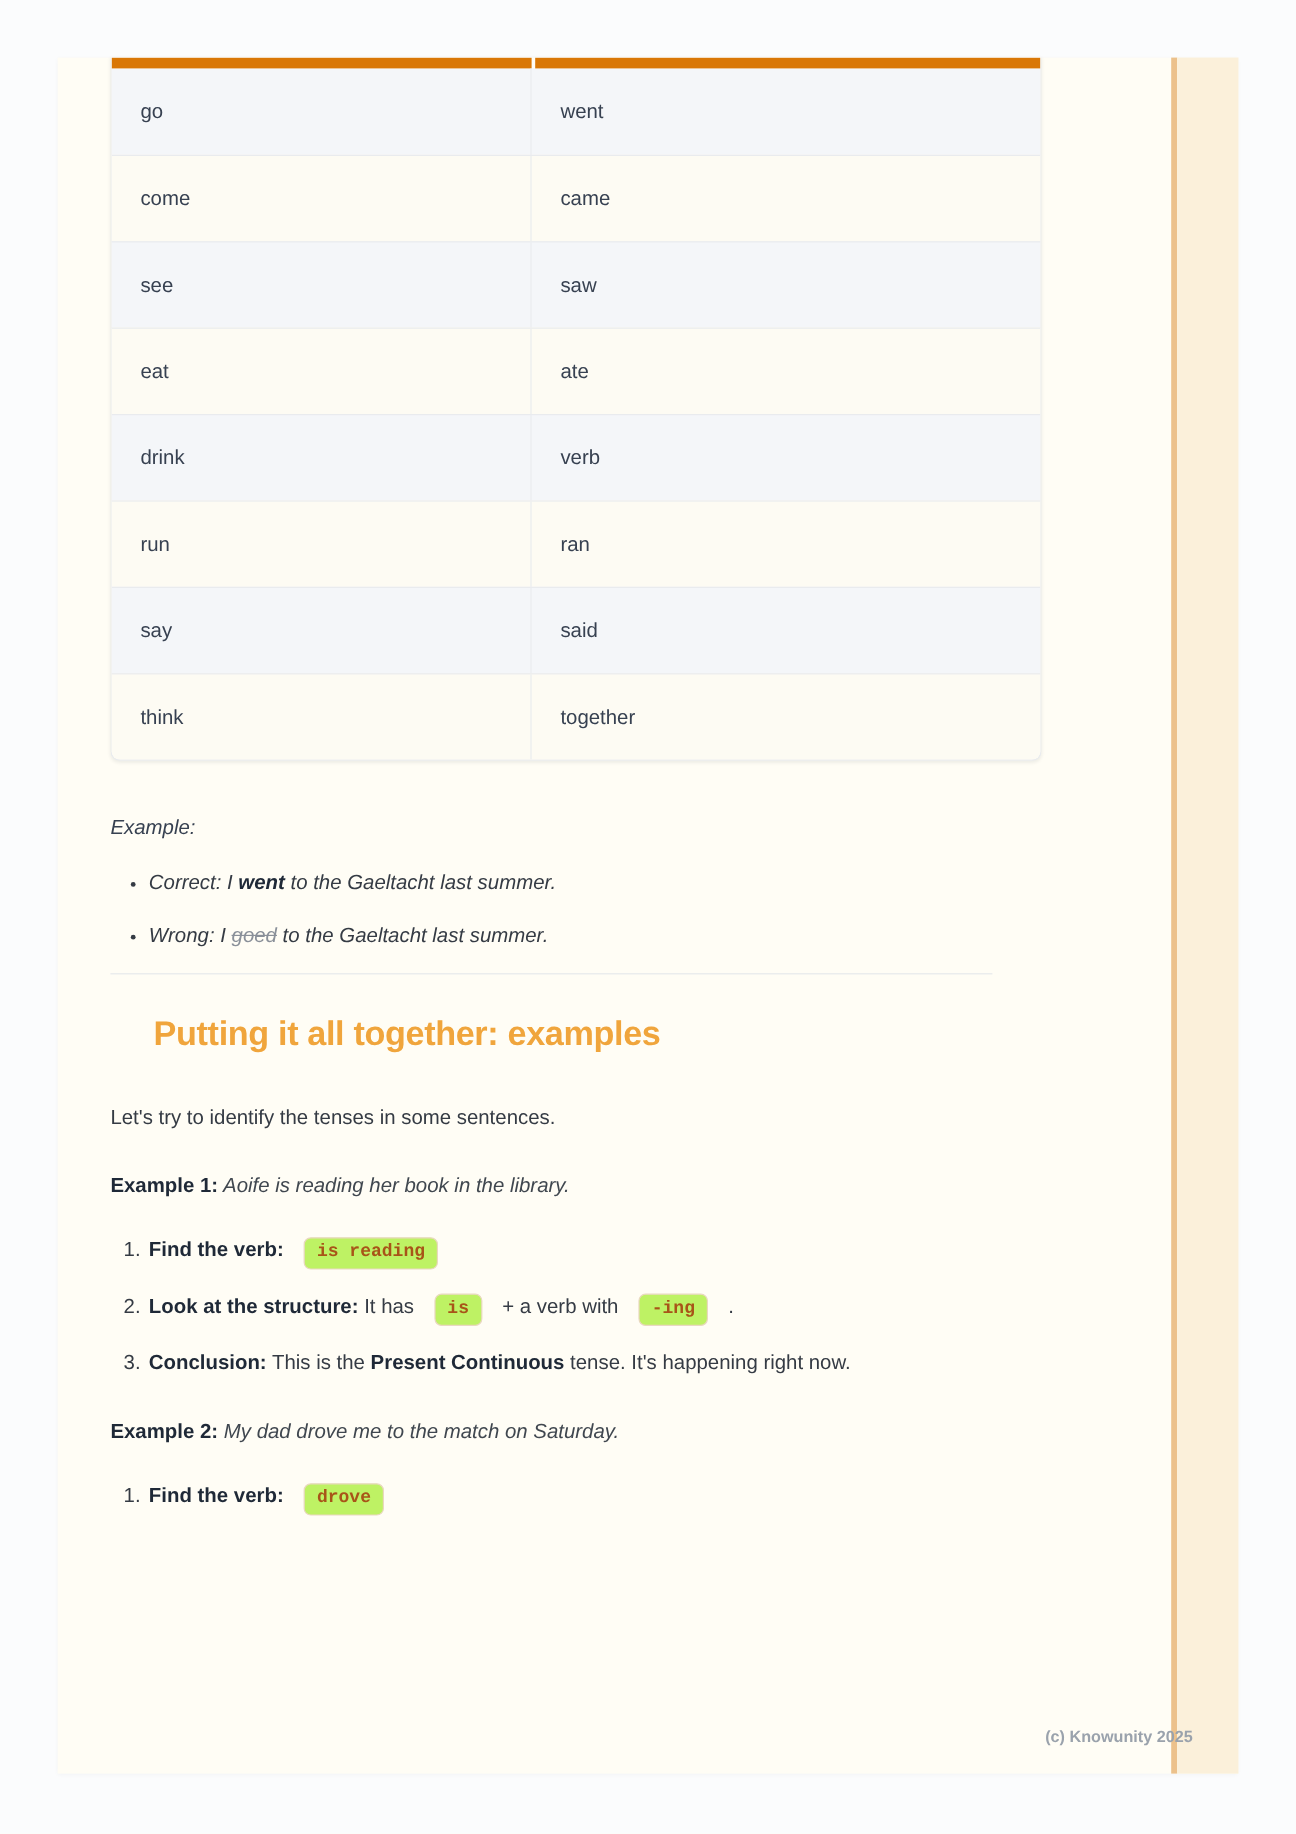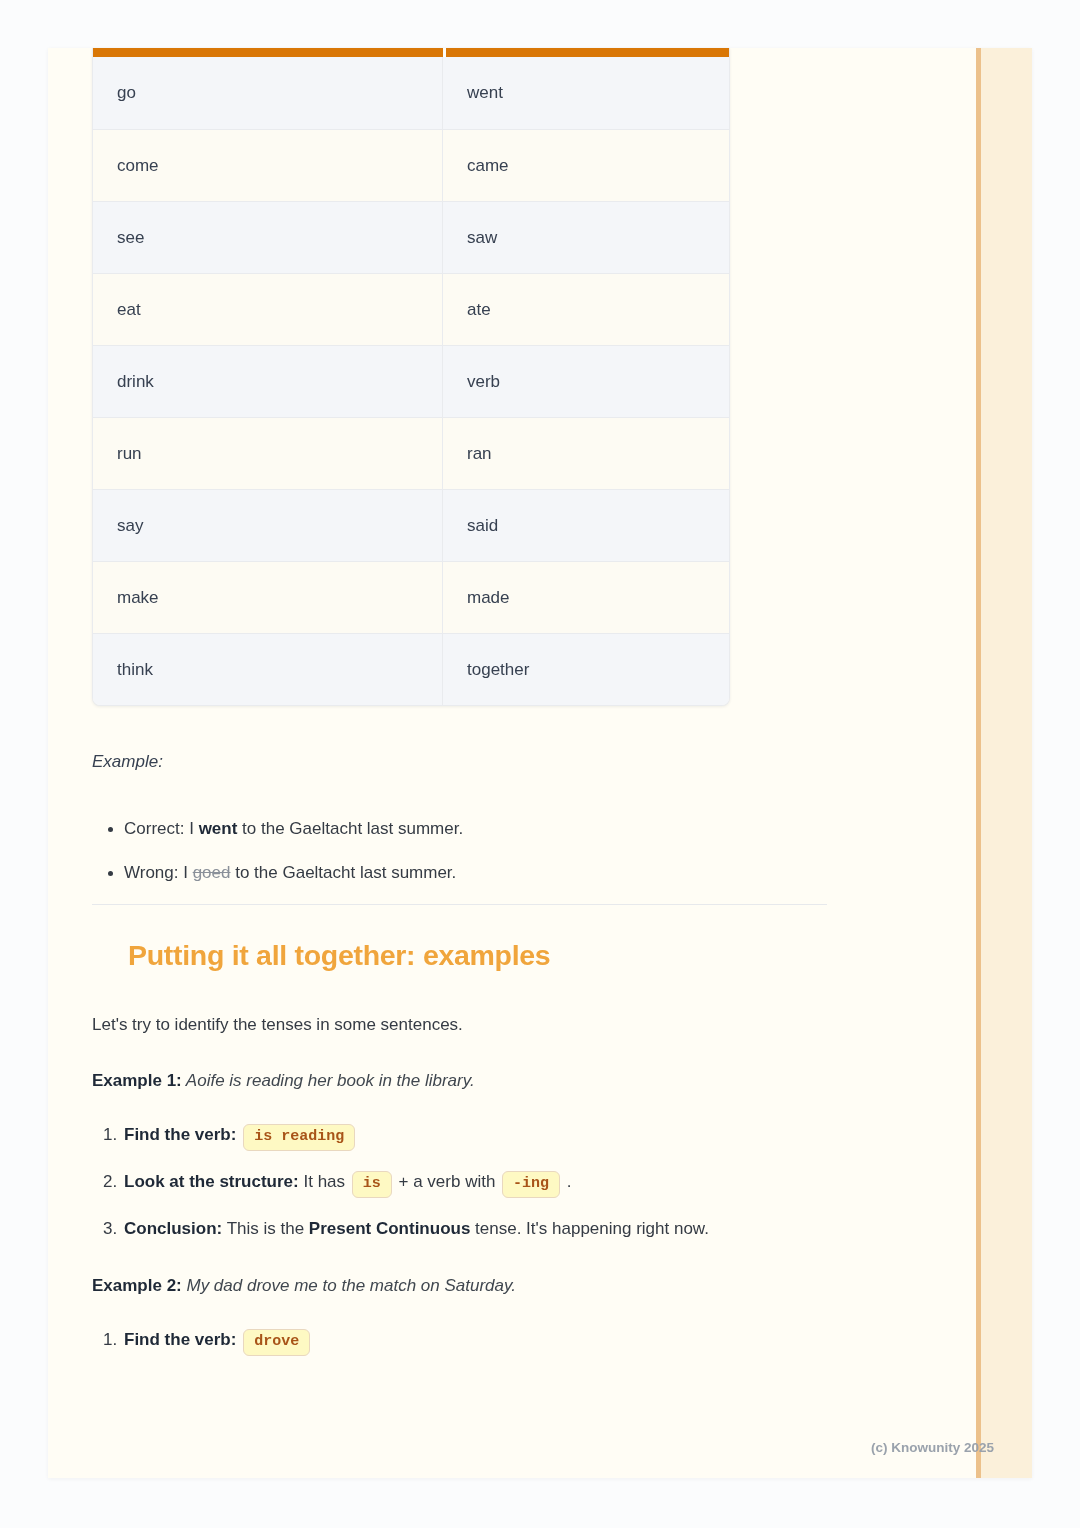--- a/index.html
+++ b/index.html
@@ -24,21 +24,21 @@
   }
   .margin-rule {
     position:absolute; right:51px; top:0; bottom:0; width:5px;
     background:#ecc18b;
   }
   .content {
     position:absolute; left:44px; top:0; width:735px;
   }
   
   .tbl {
-    width:638px;
+    width:776px;
     background:#fdfbf3;
     border:1px solid #e9ebee; border-top:none;
     border-radius:0 0 8px 8px;
     box-shadow:0 1px 3px rgba(16,24,40,0.07);
     overflow:hidden;
   }
   .tbl-topbar { display:flex; height:9px; background:#fffdf7; }
   .tbl-topbar .seg-left  { width:350px; background:#d97706; }
   .tbl-topbar .seg-gap   { width:3px; }
   .tbl-topbar .seg-right { flex:1; background:#d97706; }
@@ -52,21 +52,21 @@
     padding-left:24px;
     font-size:17px; color:#374151;
   }
   .td.c-present { width:350px; border-right:1px solid #e9ebee; }
   .td.c-past { flex:1; }
   
   .p-example-label {
     margin-top:46px;
     font-style:italic; font-size:17px; color:#374151;
   }
-  ul.bullets { margin-top:44px; padding-left:32px; list-style:disc; }
+  ul.bullets { margin-top:23px; padding-left:32px; list-style:disc;font-style:italic; }
   ul.bullets li { margin-bottom:18px; font-size:17px; line-height:26px; color:#353b44; }
   ul.bullets li::marker { color:#353b44; font-size:15px; }
   b.strong { font-weight:700; color:#1f2937; }
   .struck { text-decoration:line-through; color:#8a9099; }
   hr.divider { margin-top:16px; border:none; border-top:1px solid #e7e9ec; }
   h2.sec-heading {
     margin-top:34px;
     font-size:28.5px; font-weight:700; letter-spacing:-0.3px;
     color:#f0a53c;
     margin-left:36px;
@@ -76,23 +76,23 @@
   .p-example-line .sentence { font-style:italic; color:#40474f;text-align:center; }
   ol.steps { margin-top:27px; padding-left:0; list-style:none; }
   ol.steps li {
     margin-bottom:17px;
     padding-left:32px; text-indent:-21px;
     font-size:17px; line-height:28px; color:#353b44;
   }
   .step-num { display:inline-block; width:15px; text-indent:0; margin-right:6px; }
   .chip {
     display:inline-block; text-indent:0;
-    margin:0 2px;
+    margin:0 12px;
     padding:2px 10px 3px 10px;
-    background:#fef9c3;
+    background:#bef264;
     border:1px solid #e9d8bf;
     border-radius:6px;
     font-family:"Liberation Mono", monospace;
     font-size:15px; font-weight:700; color:#a85418;
     line-height:20px;
     text-align:center;
   }
   .footer-note {
     position:absolute; top:1440px; right:86px; z-index:5;
     font-size:13.5px; color:#9aa2ac;font-weight:bold;
@@ -135,24 +135,20 @@
       </div>
       <div class="tr">
         <div class="td c-present">run</div>
         <div class="td c-past">ran</div>
       </div>
       <div class="tr">
         <div class="td c-present">say</div>
         <div class="td c-past">said</div>
       </div>
       <div class="tr">
-        <div class="td c-present">make</div>
-        <div class="td c-past">made</div>
-      </div>
-      <div class="tr">
         <div class="td c-present">think</div>
         <div class="td c-past">together</div>
       </div>
     </div>
 
     <p class="p-example-label">Example:</p>
 
     <ul class="bullets">
       <li><span>Correct: I </span><b class="strong">went</b><span> to the Gaeltacht last summer.</span></li>
       <li><span>Wrong: I </span><span class="struck">goed</span><span> to the Gaeltacht last summer.</span></li>

